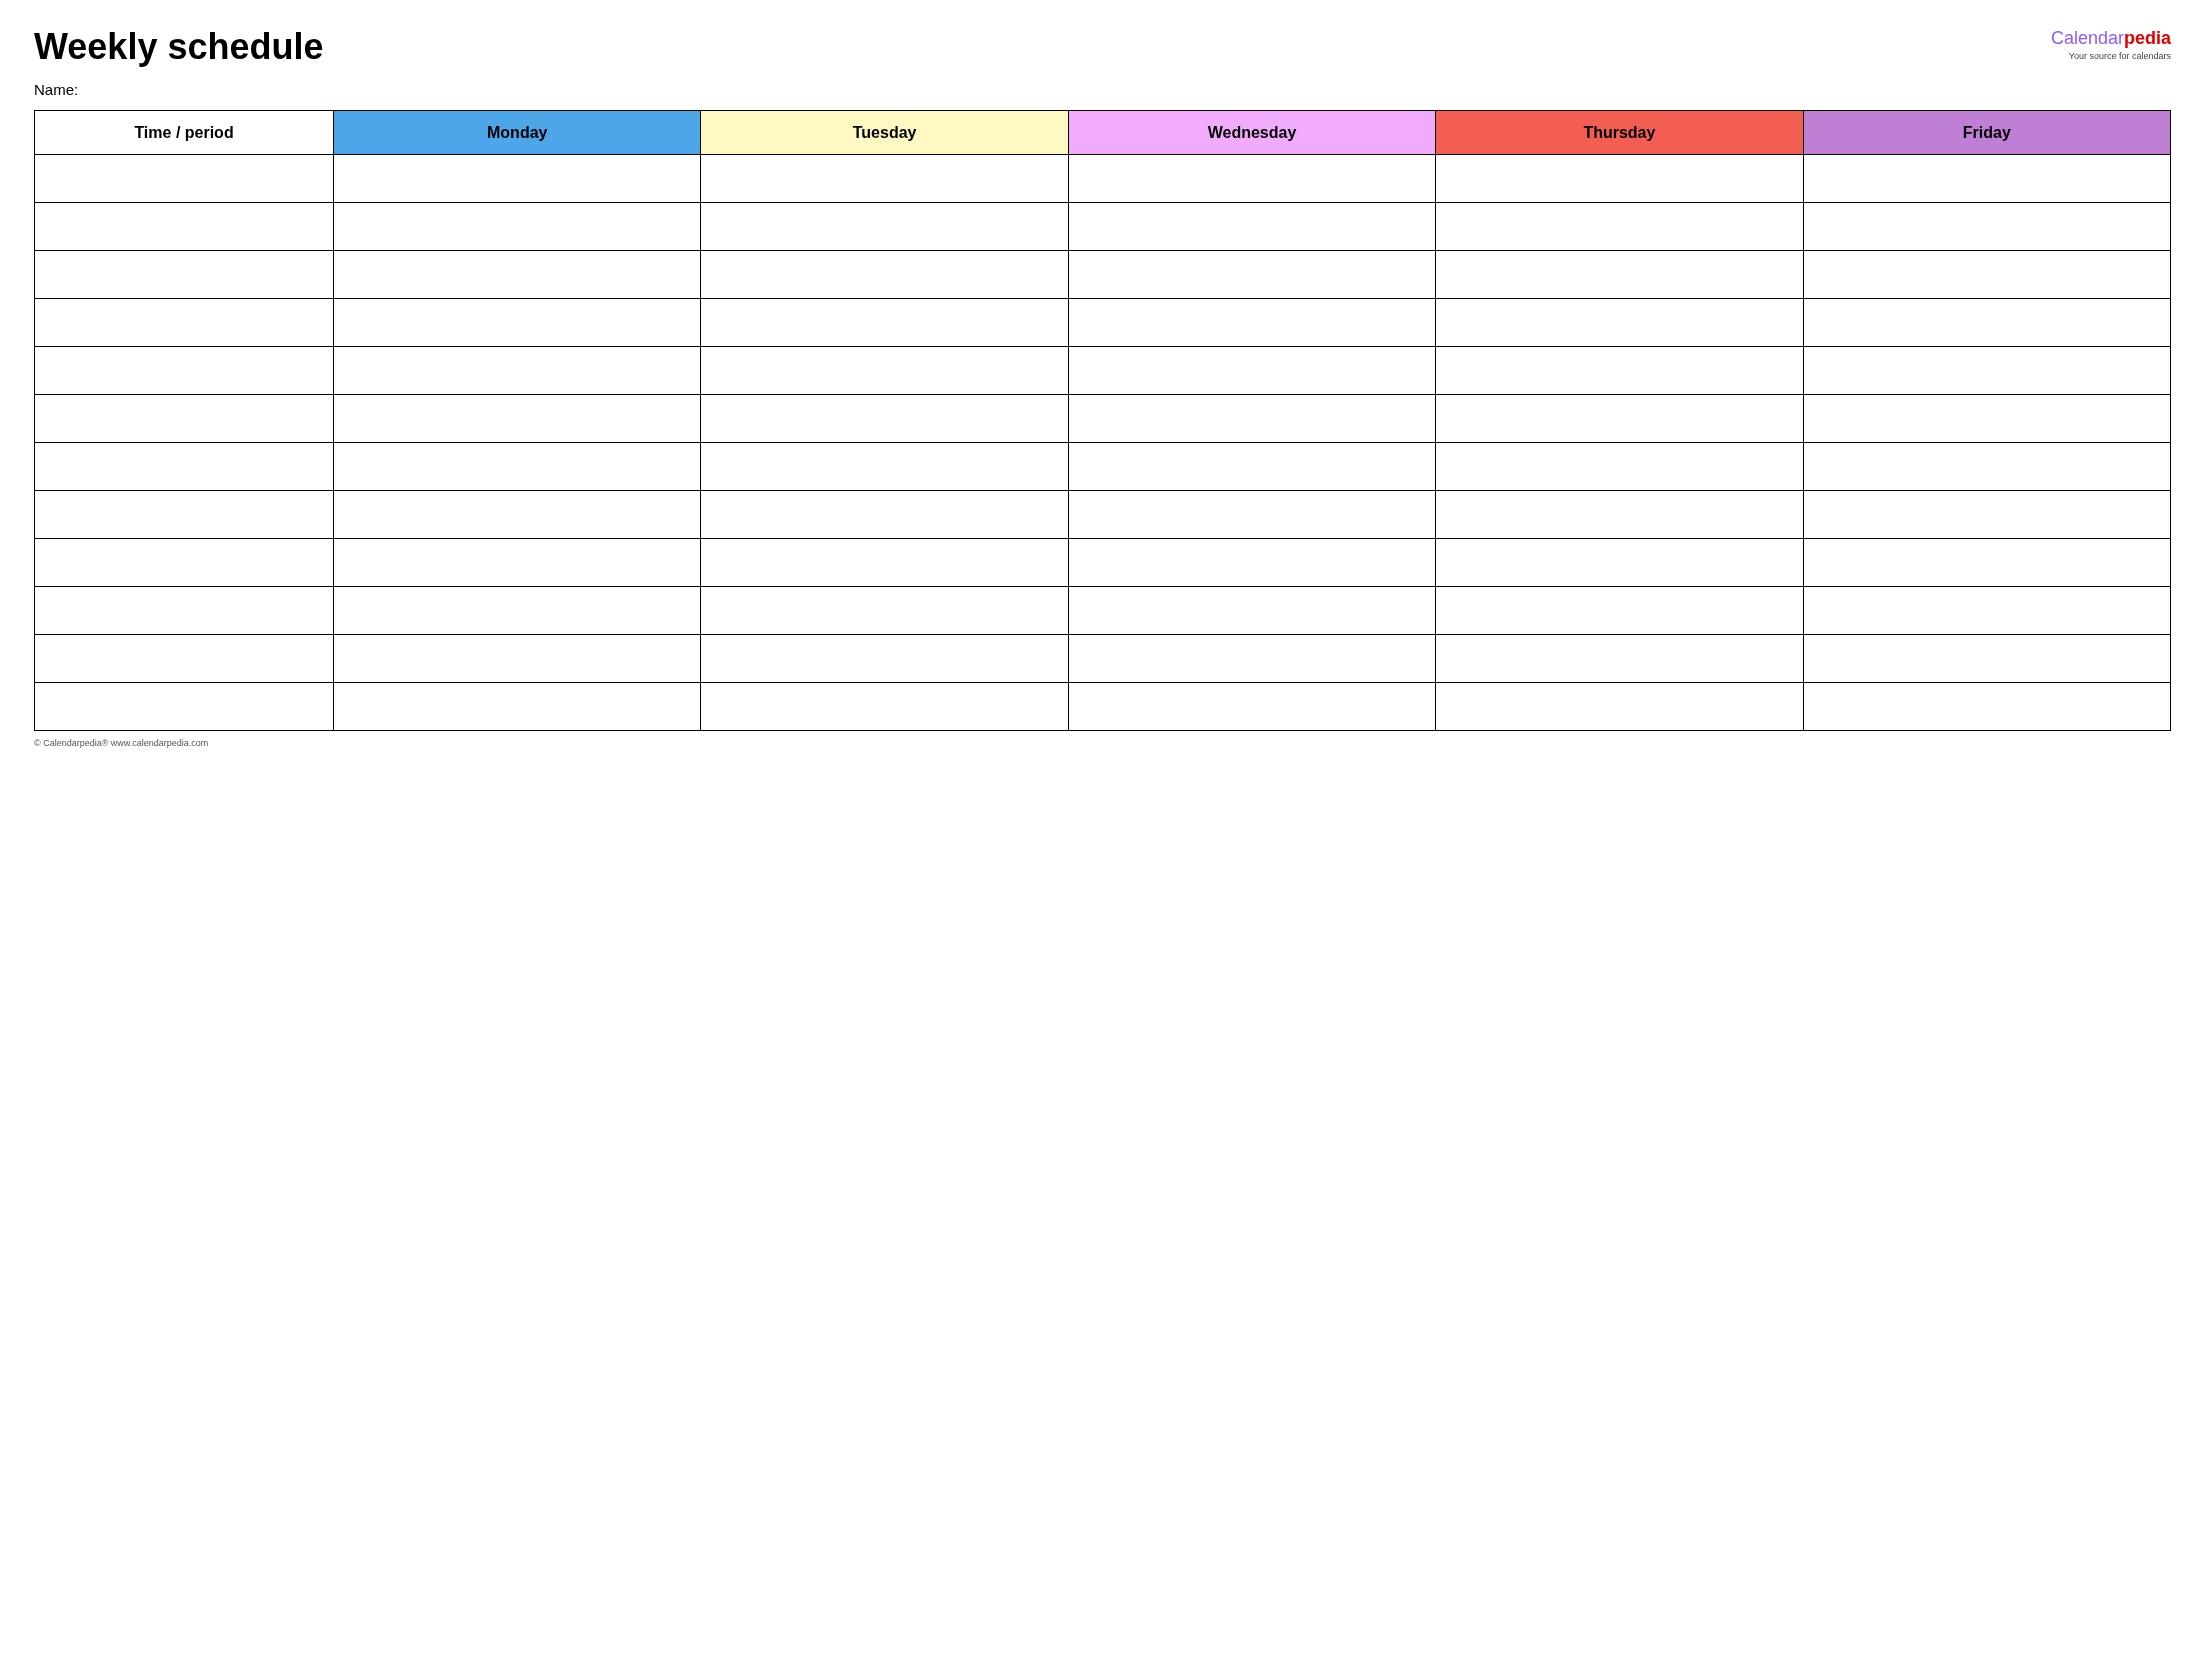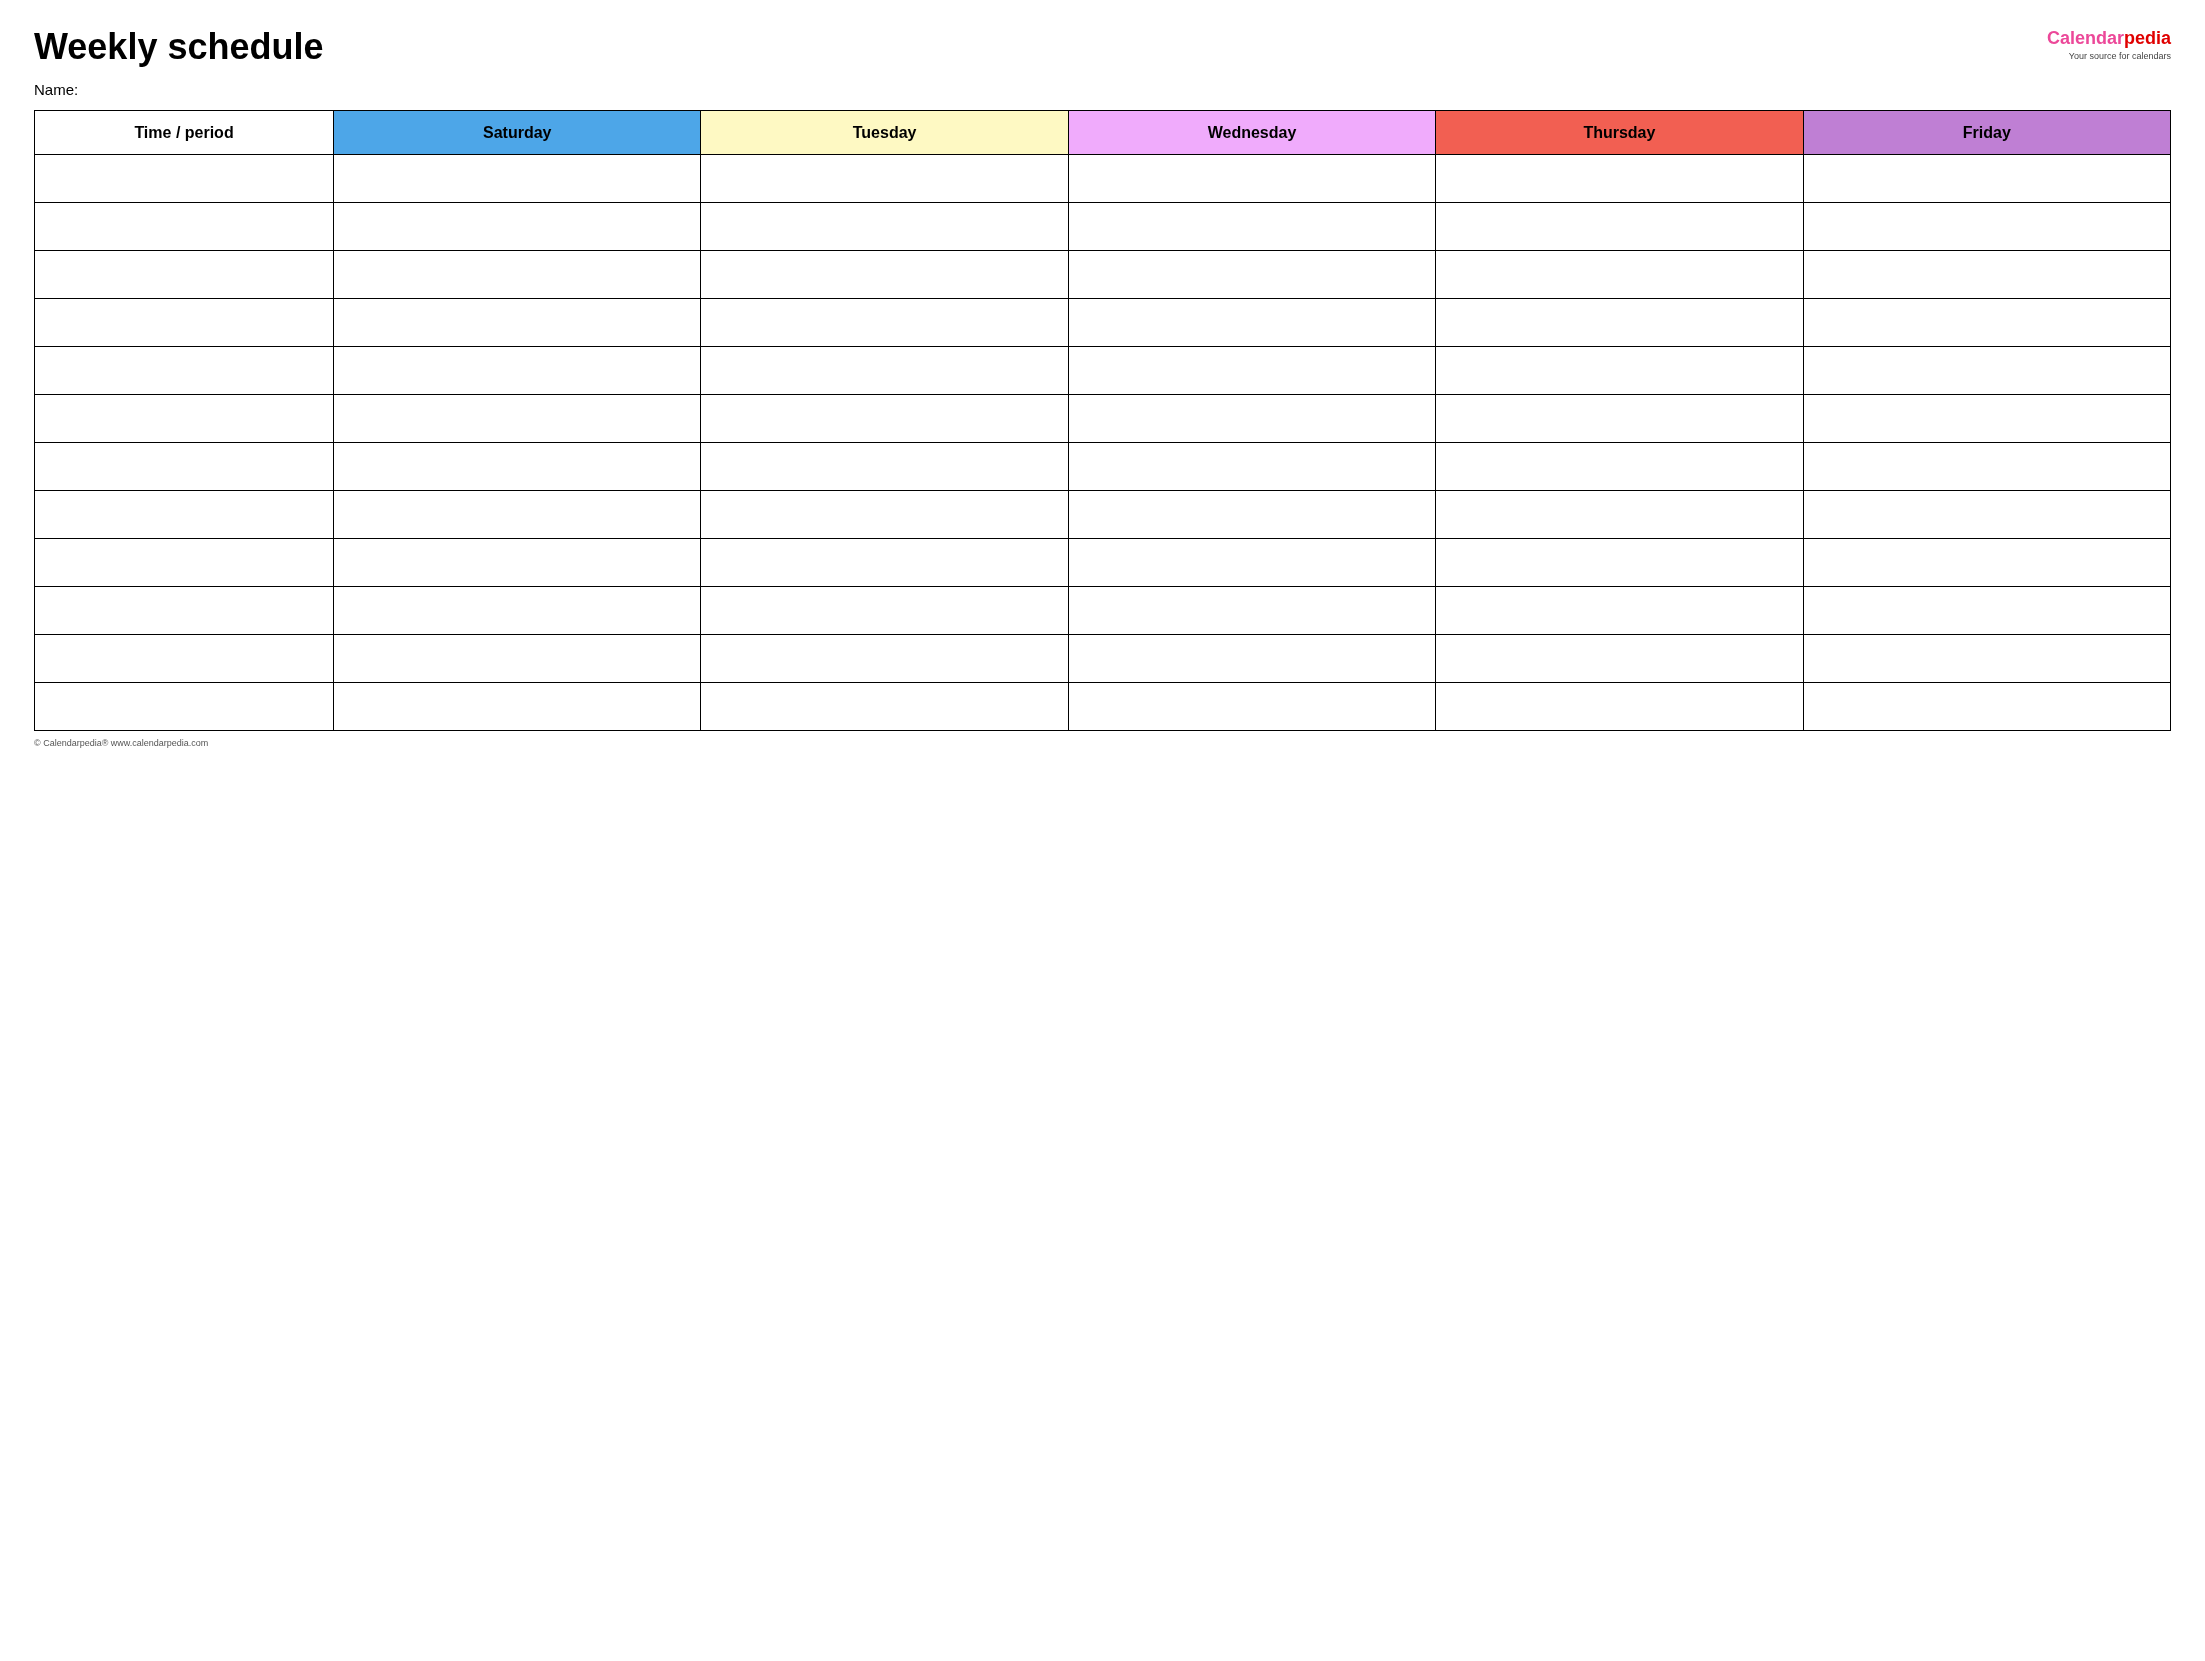--- a/index.html
+++ b/index.html
@@ -34,22 +34,22 @@
       line-height: 1.3;
     }
 
     .brand-name {
       font-size: 18px;
       font-weight: normal;
       color: #000000;
     }
 
     .brand-name .brand-calendar {
-      color: #ec4899;
-      font-weight: bold;
+      color: #8b5cf6;
+      font-weight: normal;
     }
 
     .brand-name .brand-pedia {
       color: #e00000;
       font-weight: bold;
     }
 
     .brand-tagline {
       font-size: 9px;
       color: #444444;
@@ -145,21 +145,21 @@
 
 <div class="name-row">Name:</div>
 
 <table class="schedule-table">
   <thead>
     <tr>
       <th class="col-time">
         <span>Time / period</span>
       </th>
       <th class="col-monday">
-        <span>Saturday</span>
+        <span>Monday</span>
       </th>
       <th class="col-tuesday">
         <span>Tuesday</span>
       </th>
       <th class="col-wednesday">
         <span>Wednesday</span>
       </th>
       <th class="col-thursday">
         <span>Thursday</span>
       </th>

